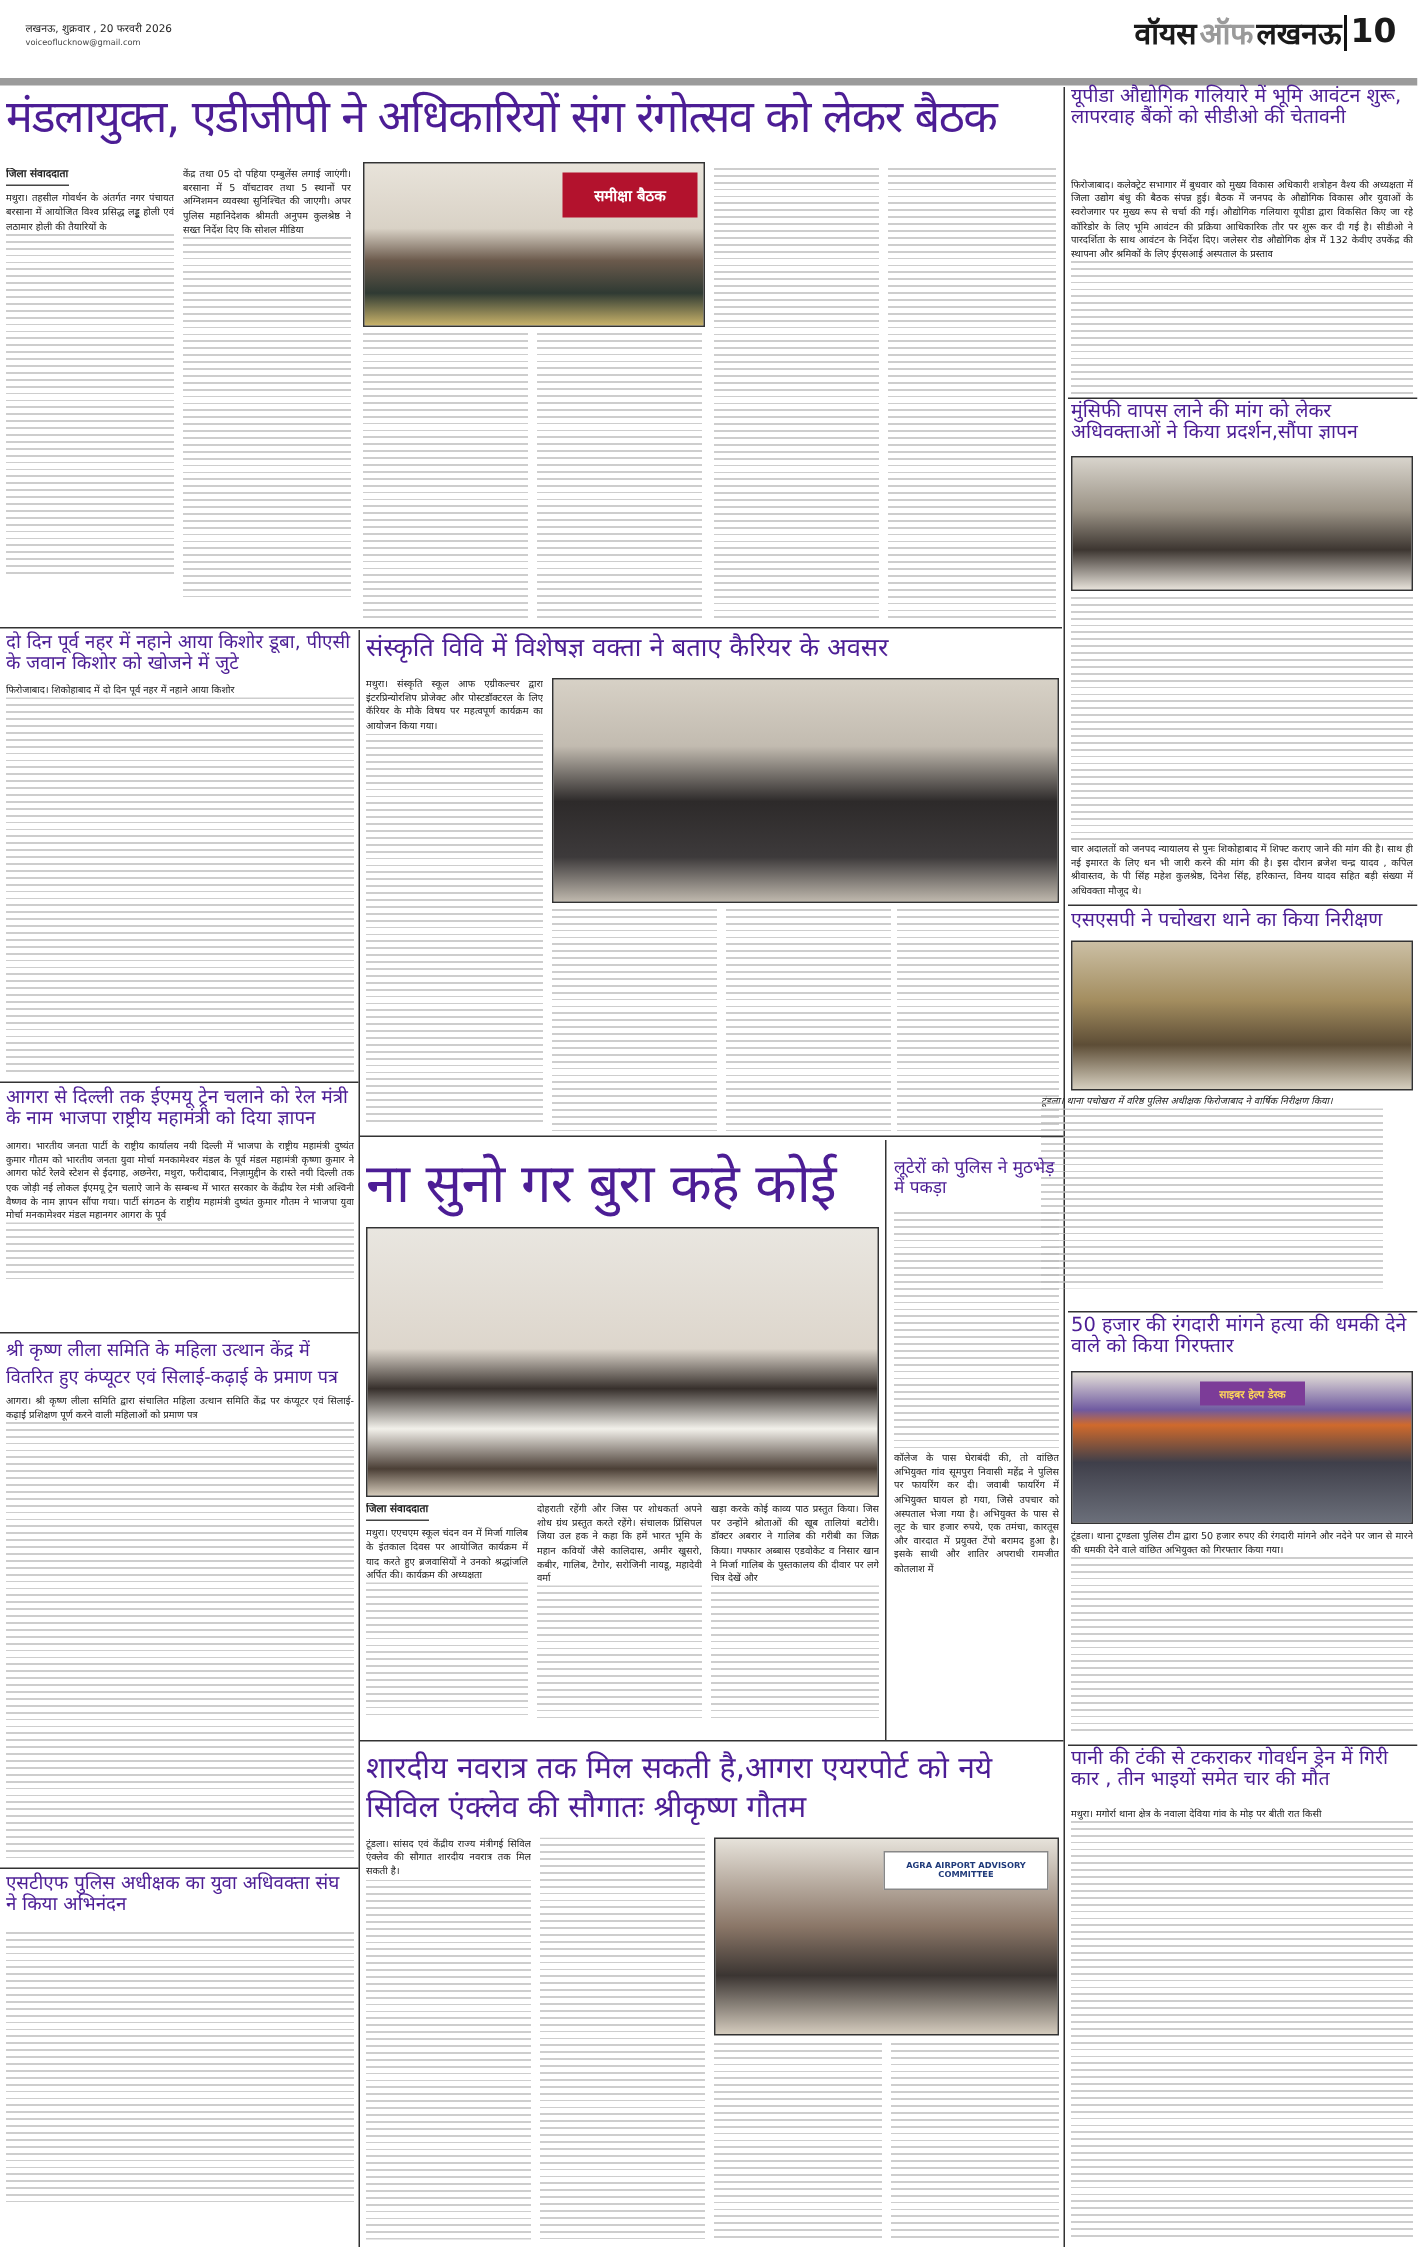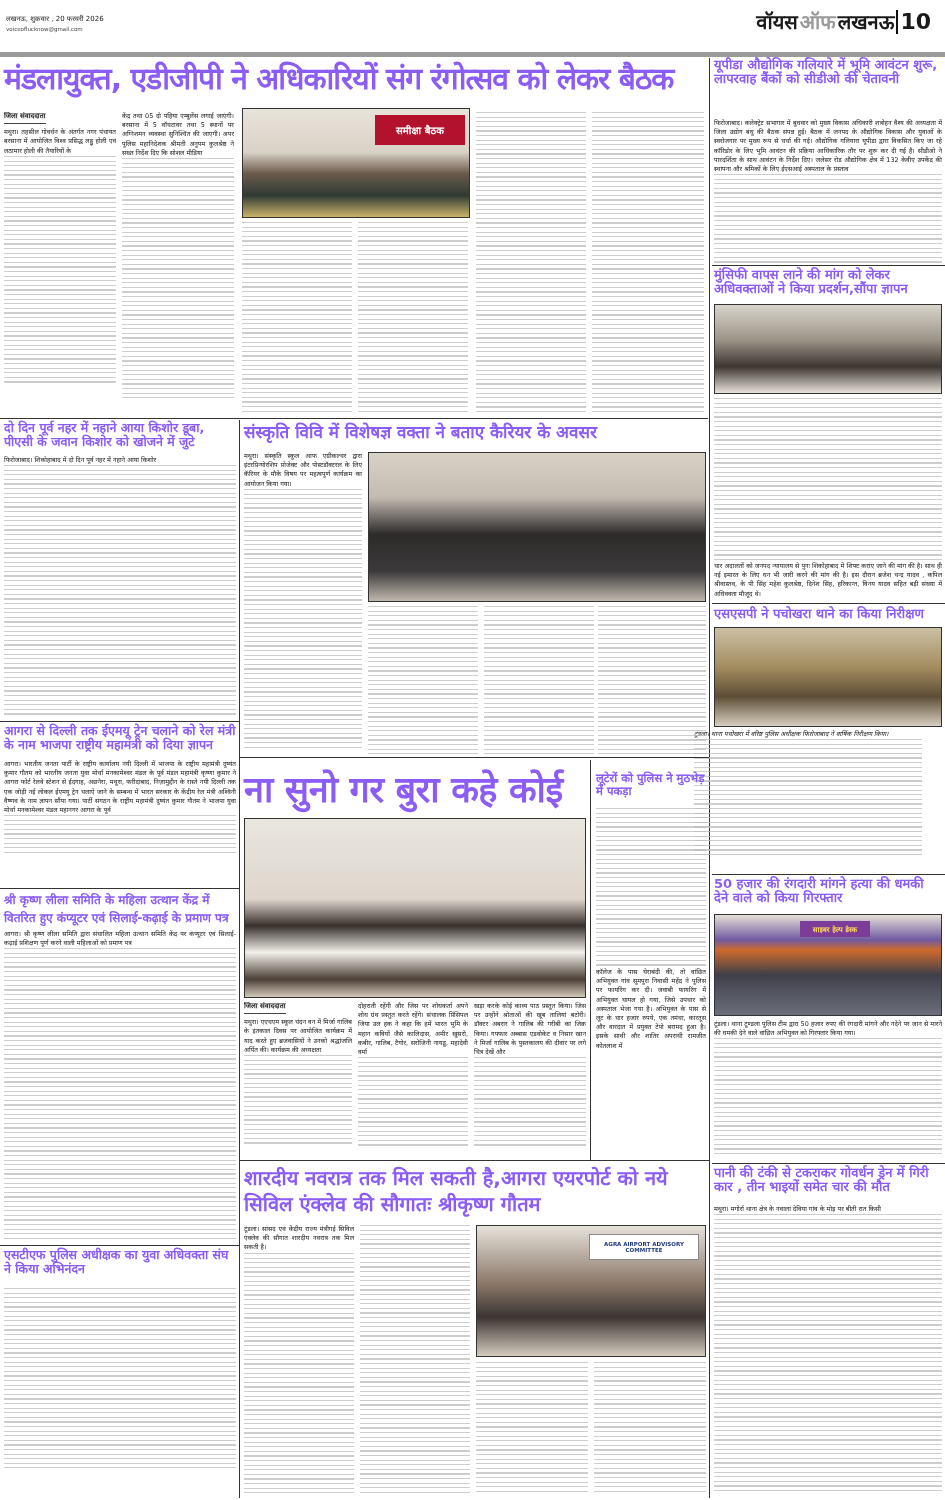--- a/index.html
+++ b/index.html
@@ -1,35 +1,35 @@
 <!DOCTYPE html>
 <html><head>
 <meta charset="utf-8">
 <style>
   * { box-sizing: border-box; margin: 0; padding: 0; }
   html, body { width: 945px; height: 1500px; background: #fff; overflow: hidden; }
   body { font-family: "DejaVu Sans", sans-serif; color: #111; position: relative; }
 
   .masthead { position: absolute; left: 0; top: 0; width: 945px; height: 52px; }
-  .dateline { position: absolute; left: 6px; top: 14px; font-size: 7px; line-height: 10px; color: #222; }
+  .dateline { position: absolute; left: 17px; top: 14px; font-size: 7px; line-height: 10px; color: #222; }
   .dateline .email { font-size: 5.5px; color: #444; }
   .section-title { position: absolute; left: 255px; top: 10px; font-size: 22px; font-weight: bold; color: #222; letter-spacing: 0.5px; }
   .brand { position: absolute; right: 14px; top: 8px; font-size: 20px; font-weight: bold; color: #1a1a1a; display: flex; align-items: center; gap: 2px; }
   .brand .of { color: #9a9a9a; }
   .brand .sep { width: 2px; height: 24px; background: #111; }
   .brand .page { font-size: 22px; }
   .rule { position: absolute; left: 0; top: 52px; width: 945px; height: 5px; background: #9b9b9b; }
 
   .col-text { font-size: 6.4px; line-height: 9.2px; color: #222; text-align: justify; overflow: hidden; }
   .byline { font-size: 7px; font-weight: bold; border-bottom: 1px solid #444; padding-bottom: 2px; margin-bottom: 4px; display: inline-block; }
   .filler { display: block; height: 100%; background:
       repeating-linear-gradient(180deg, #bdbdbd 0 1.2px, transparent 1.2px 4.6px);
       opacity: .75; }
 
-  .headline { position: absolute; font-weight: bold; color: #8b5cf6; line-height: 1.1; }
+  .headline { position: absolute; font-weight: normal; color: #4c1d95; line-height: 1.1; }
   .photo { position: absolute; border: 1px solid #333; overflow: hidden; }
   .ph-meeting { background: linear-gradient(180deg, #e8e3da 0%, #d9d2c6 40%, #6b5a4c 60%, #2f3a33 80%, #c9b36a 100%); }
   .ph-banner { position: absolute; right: 4px; top: 6px; width: 90px; height: 30px; background: #b3122d; color: #fff; font-size: 10px; font-weight: bold; display: flex; align-items: center; justify-content: center; }
   .ph-group { background: linear-gradient(180deg, #e9e6e0 0%, #ddd6cc 45%, #37302c 60%, #f2f0ea 75%, #4b3f36 90%, #d3c9b9 100%); }
   .ph-cert { background: linear-gradient(180deg, #d7d1c6 0%, #c2bbb0 30%, #2d2a2a 55%, #3d3a3b 80%, #bfb8ad 100%); }
   .ph-police { background: linear-gradient(180deg, #cbbfa4 0%, #a38d5f 40%, #5d4d36 70%, #d6cfbf 100%); }
   .ph-cyber { background: linear-gradient(180deg, #e5e0d9 0%, #6f5aa0 25%, #d06a2c 35%, #3f3f4a 60%, #6b6f7a 100%); }
   .ph-airport { background: linear-gradient(180deg, #e6e2da 0%, #8a7667 45%, #3b3532 70%, #d4cbbd 100%); }
   .ph-advocate { background: linear-gradient(180deg, #d8d4cc 0%, #9b9386 40%, #3d3631 70%, #e7e2da 100%); }
   .cyber-banner { position: absolute; left: 85px; top: 6px; width: 70px; height: 16px; background: #7c3c98; color: #ffd65a; font-size: 7px; font-weight: bold; display: flex; align-items: center; justify-content: center; }

